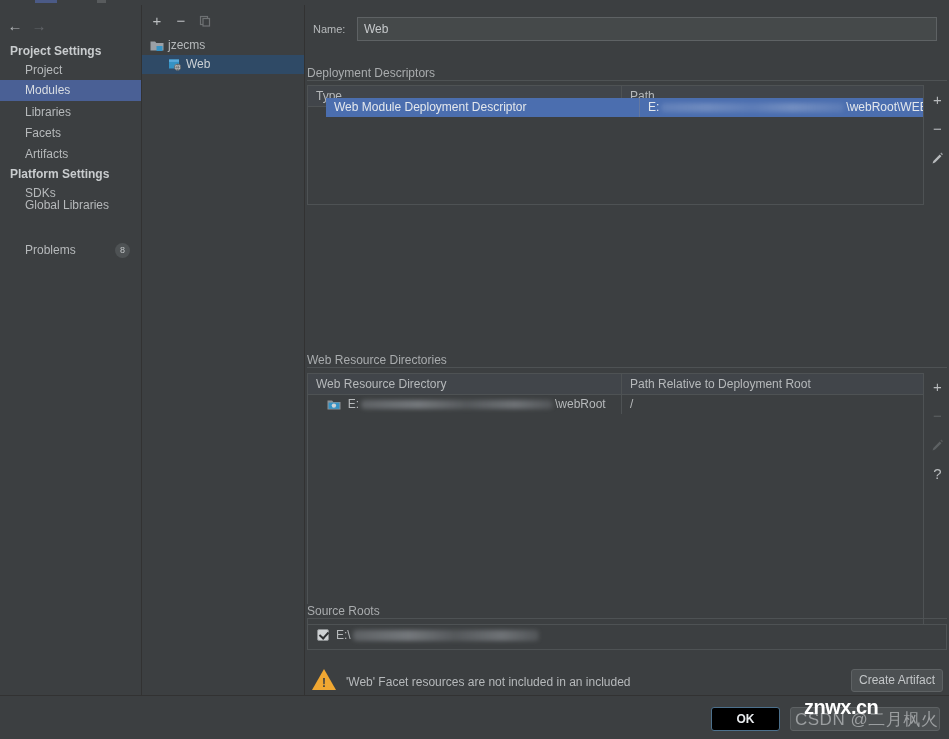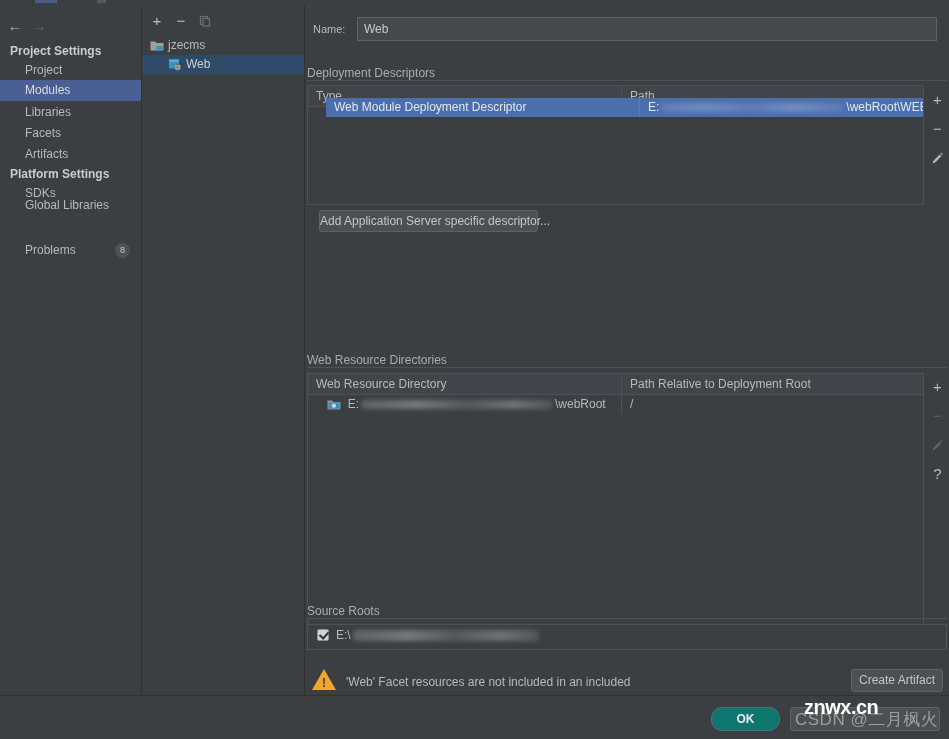--- a/index.html
+++ b/index.html
@@ -377,23 +377,23 @@
     position: absolute;
     left: 0; top: 695px;
     width: 949px; height: 44px;
     background: #3c3f41;
     border-top: 1px solid #323232;
   }
   .ok-btn {
     position: absolute;
     left: 711px; top: 707px;
     width: 69px; height: 24px;
-    background: #0f766e;
+    background: #000000;
     border: 1px solid #4c708c;
-    border-radius: 11px;
+    border-radius: 3px;
     color: #e8ebee;
     font-family: "Liberation Sans", sans-serif;
     font-size: 12px;
     font-weight: bold;
     line-height: 22px;
     text-align: center;
     cursor: pointer;
     box-sizing: border-box;
   }
   .cancel-ghost {
@@ -550,21 +550,20 @@
     <div class="side-btn" style="top:0;">+</div>
     <div class="side-btn" style="top:29px;">−</div>
     <div class="side-btn" style="top:58px;">
       <svg width="13" height="13" viewBox="0 0 13 13" aria-hidden="true" style="margin-top:6px;">
         <path d="M1.5 11.5l.9-2.6 6.3-6.3 1.7 1.7-6.3 6.3z" fill="#b8bbbd"></path>
         <path d="M9.3 1.5l1.7 1.7 1-1-1.7-1.7z" fill="#9a9da0"></path>
       </svg>
     </div>
   </div>
 
-  <div class="btn" style="left:14px; top:205px; width:219px; height:22px; line-height:20px;">Add Application Server specific descriptor...</div>
 
   <div class="group-title" style="left:2px; top:348px;">Web Resource Directories</div>
   <div class="group-line" style="left:2px; top:362px; width:640px;"></div>
 
   <div class="table" style="left:2px; top:368px; width:617px; height:258px;">
 
     <div class="thead" style="width:615px;">
       <div class="th" style="left:0; width:313px;">Web Resource Directory</div>
       <div class="th-sep" style="left:313px;"></div>
       <div class="th" style="left:314px; width:301px;">Path Relative to Deployment Root</div>

